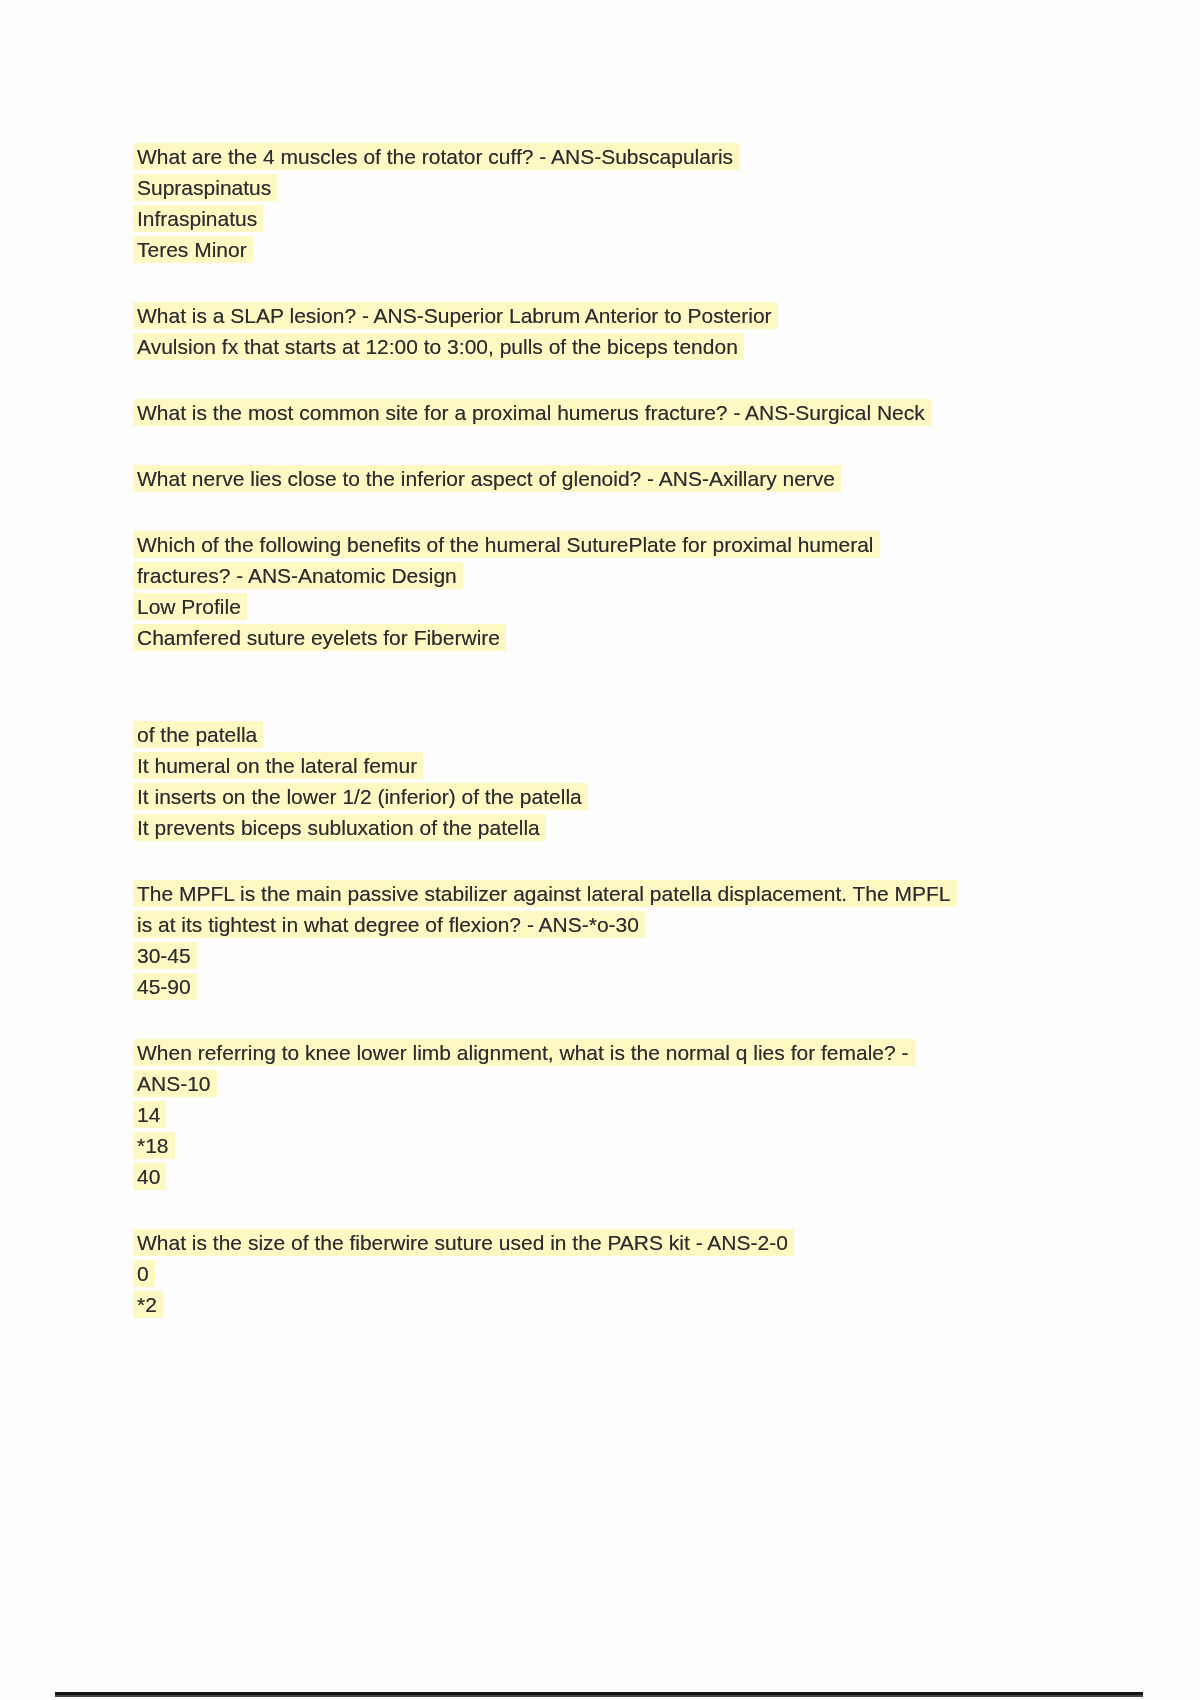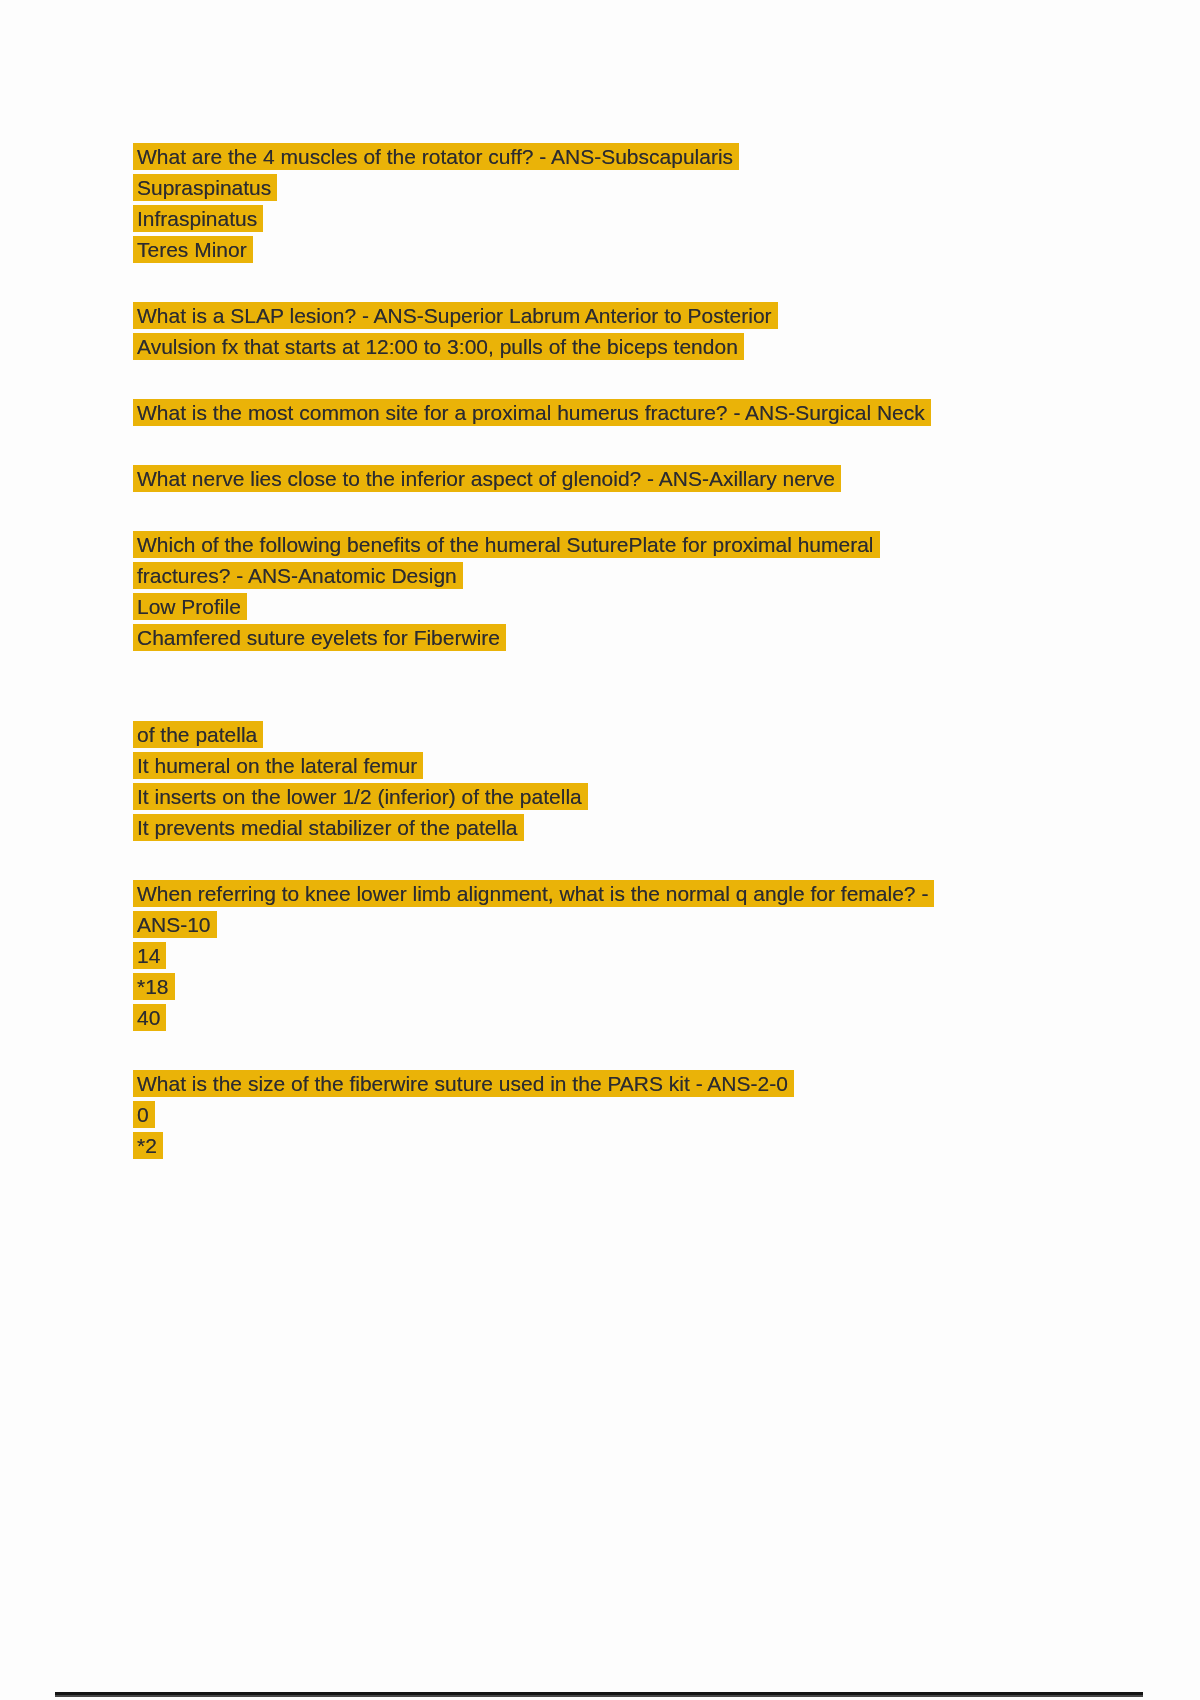--- a/index.html
+++ b/index.html
@@ -26,21 +26,21 @@
     width: 1010px;
     color: #2b2b30;
     font-size: 21px;
     line-height: 31px;
     font-weight: 400;
   }
   .doc p {
     margin: 0 0 35px 0;
   }
   .line {
-    background: #eab308;
+    background: #fef9c3;
     padding: 2px 6px 2px 4px;
     margin-left: -4px;
     white-space: nowrap;
     text-shadow: 0 0 0.6px rgba(43, 43, 48, 0.55);
     margin-top: 23px;
   }
   .bottom-rule {
     position: absolute;
     left: 55px;
     right: 57px;
@@ -53,18 +53,19 @@
 </head>
 <body>
 
 <div class="page">
   <main class="doc" id="doc">
       <p><span class="line">What are the 4 muscles of the rotator cuff? - ANS-Subscapularis</span><br><span class="line">Supraspinatus</span><br><span class="line">Infraspinatus</span><br><span class="line">Teres Minor</span></p>
       <p><span class="line">What is a SLAP lesion? - ANS-Superior Labrum Anterior to Posterior</span><br><span class="line">Avulsion fx that starts at 12:00 to 3:00, pulls of the biceps tendon</span></p>
       <p><span class="line">What is the most common site for a proximal humerus fracture? - ANS-Surgical Neck</span></p>
       <p><span class="line">What nerve lies close to the inferior aspect of glenoid? - ANS-Axillary nerve</span></p>
       <p><span class="line">Which of the following benefits of the humeral SuturePlate for proximal humeral</span><br><span class="line">fractures? - ANS-Anatomic Design</span><br><span class="line">Low Profile</span><br><span class="line">Chamfered suture eyelets for Fiberwire</span></p>
-      <p><br><span class="line">of the patella</span><br><span class="line">It humeral on the lateral femur</span><br><span class="line">It inserts on the lower 1/2 (inferior) of the patella</span><br><span class="line">It prevents medial stabilizer of the patella</span></p>
-      <p><span class="line">When referring to knee lower limb alignment, what is the normal q angle for female? -</span><br><span class="line">ANS-10</span><br><span class="line">14</span><br><span class="line">*18</span><br><span class="line">40</span></p>
+      <p><br><span class="line">of the patella</span><br><span class="line">It humeral on the lateral femur</span><br><span class="line">It inserts on the lower 1/2 (inferior) of the patella</span><br><span class="line">It prevents biceps subluxation of the patella</span></p>
+      <p><span class="line">The MPFL is the main passive stabilizer against lateral patella displacement. The MPFL</span><br><span class="line">is at its tightest in what degree of flexion? - ANS-*o-30</span><br><span class="line">30-45</span><br><span class="line">45-90</span></p>
+      <p><span class="line">When referring to knee lower limb alignment, what is the normal q lies for female? -</span><br><span class="line">ANS-10</span><br><span class="line">14</span><br><span class="line">*18</span><br><span class="line">40</span></p>
       <p><span class="line">What is the size of the fiberwire suture used in the PARS kit - ANS-2-0</span><br><span class="line">0</span><br><span class="line">*2</span></p>
     </main>
   <div class="bottom-rule"></div>
 </div>
 
 </body></html>

